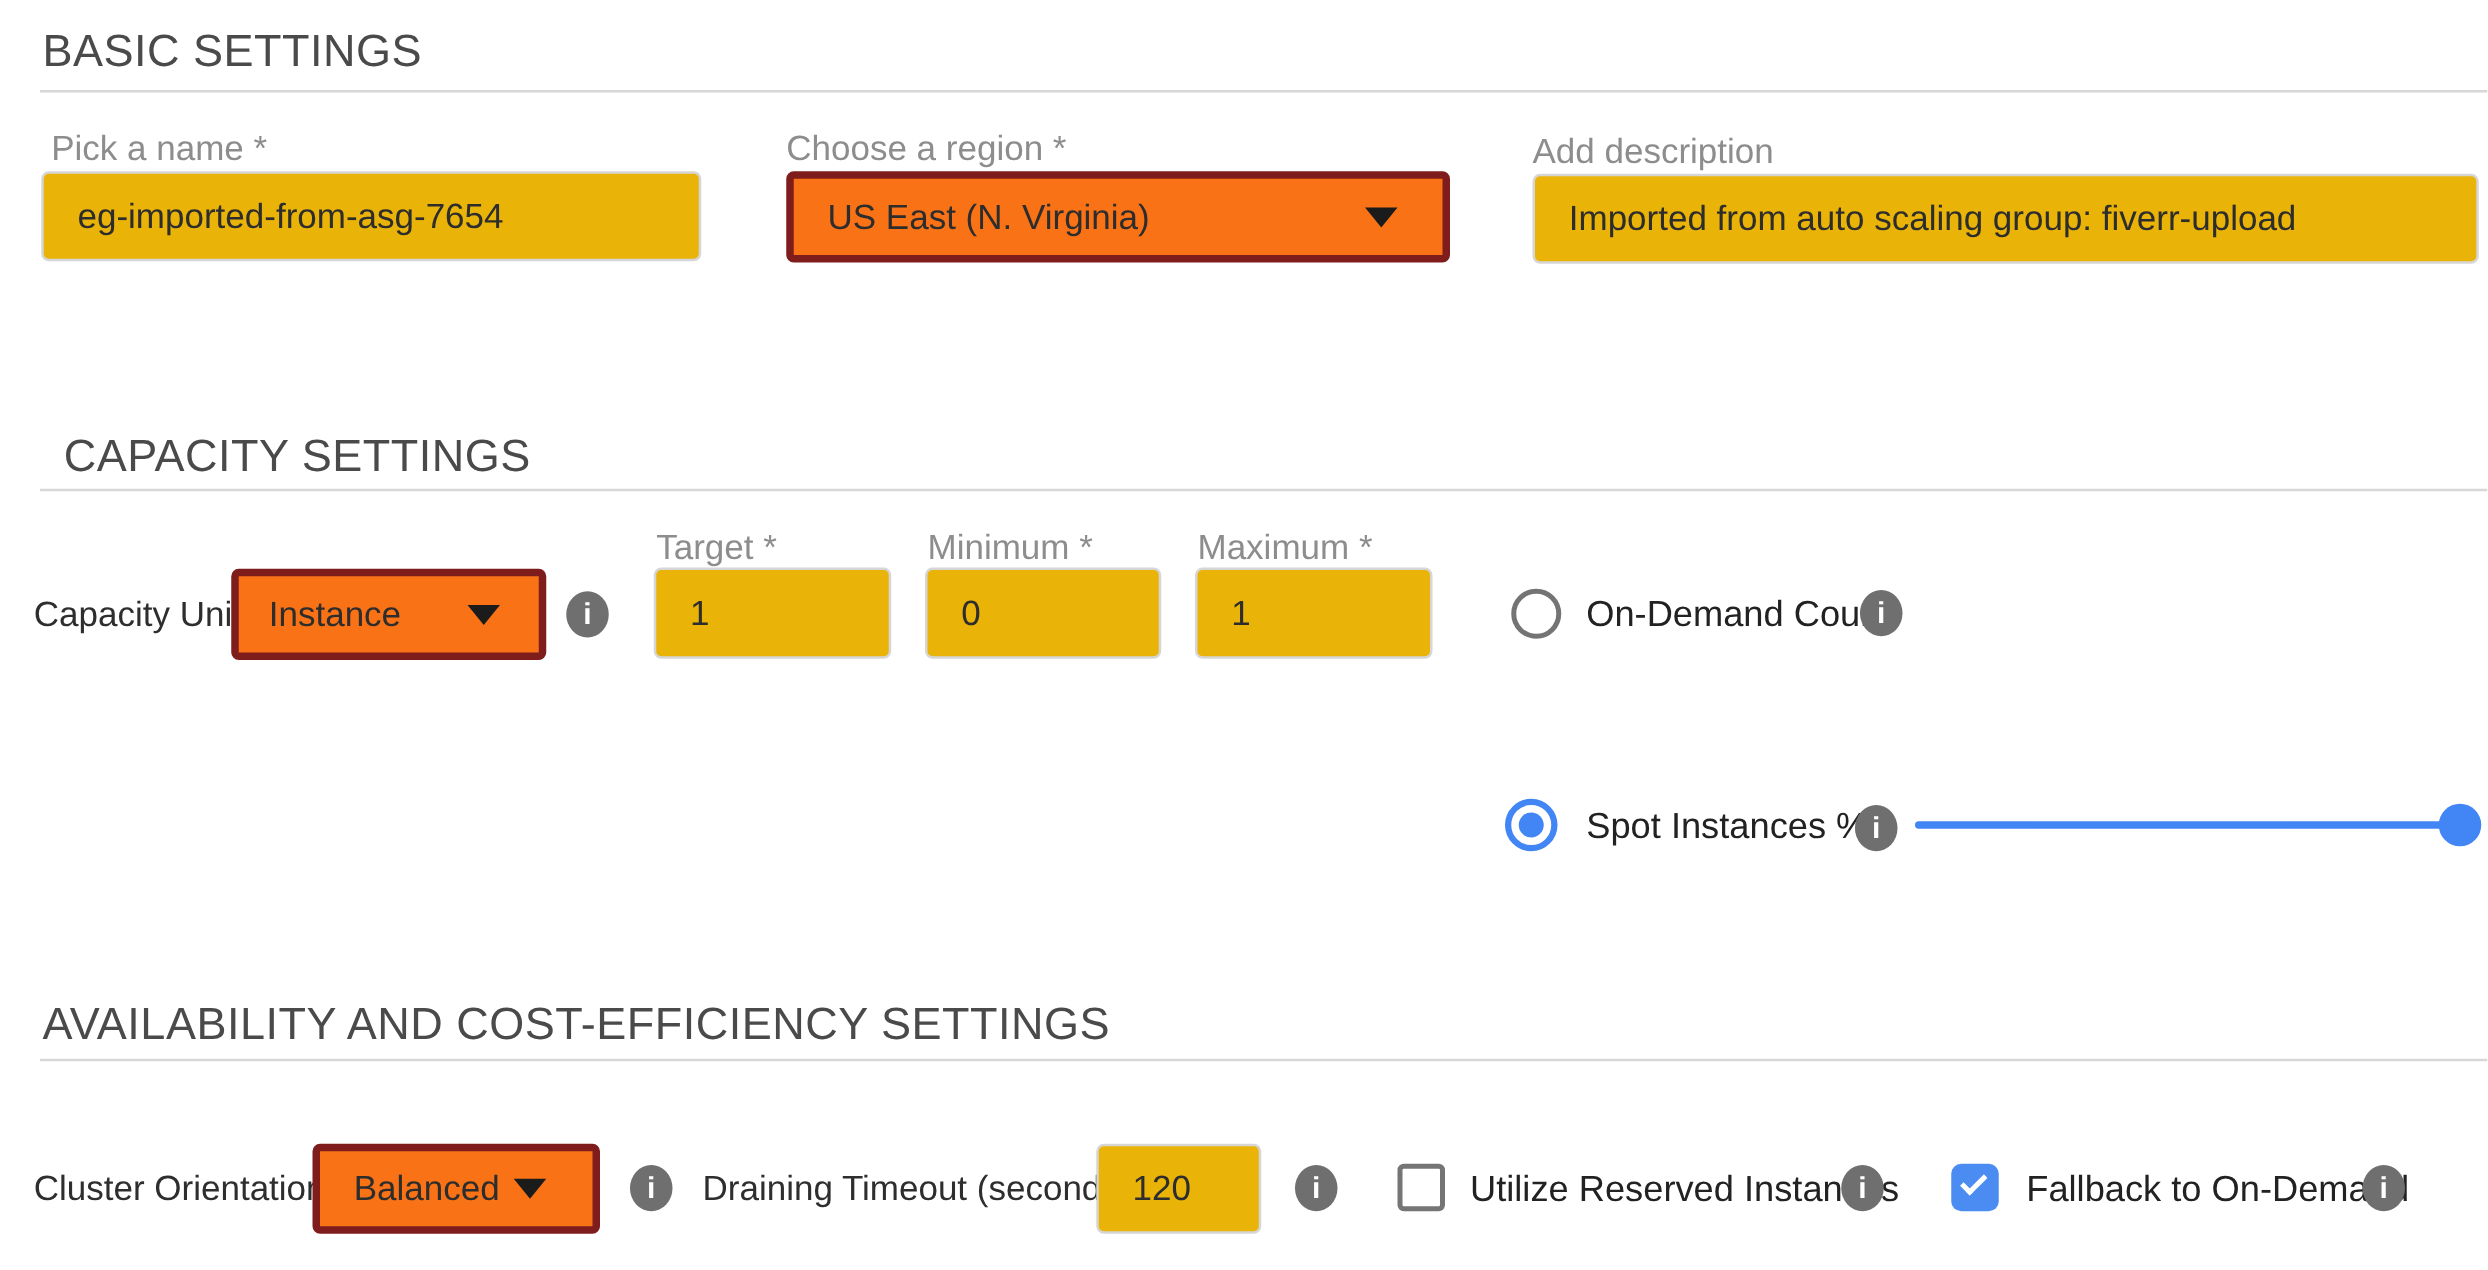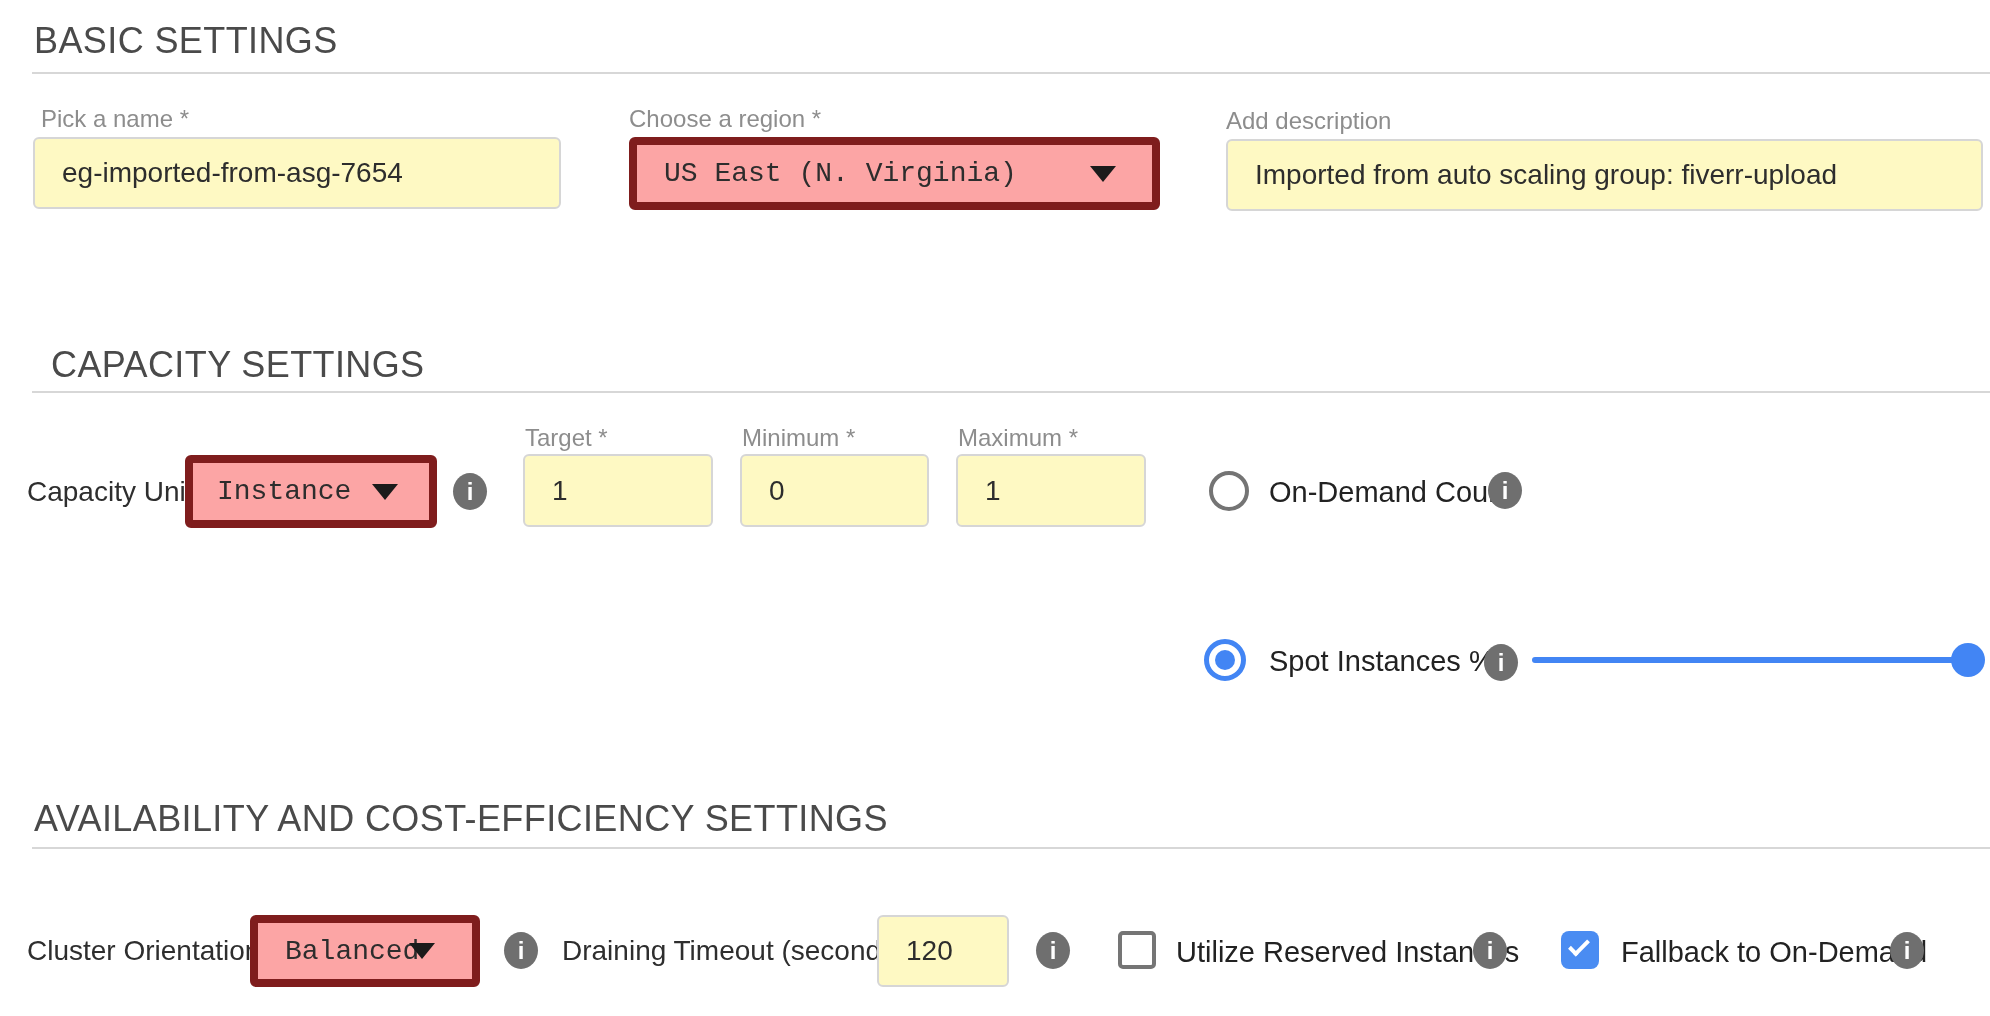--- a/index.html
+++ b/index.html
@@ -4,30 +4,30 @@
 <style>
   * { margin:0; padding:0; box-sizing:border-box; }
   html,body { width:1990px; height:1016px; background:#ffffff; overflow:hidden;
               font-family:"Liberation Sans", sans-serif; }
   .page { position:relative; width:1990px; height:1016px; background:#fff; }
 
   .sec-title { position:absolute; font-size:36px; font-weight:400; color:#4a4a4a;
                letter-spacing:0.4px; white-space:nowrap; }
   .divider { position:absolute; left:32px; right:0; height:2px; background:#d7d7d7; }
 
-  .flabel { position:absolute; font-size:24px; color:#8d8d8d; white-space:nowrap; line-height:28px; }
+  .flabel { position:absolute; font-size:28px; color:#8d8d8d; white-space:nowrap; line-height:28px; }
   .rowlabel { position:absolute; font-size:28px; color:#2e2e2e; white-space:nowrap; line-height:30px; }
   .ctrl-label { position:absolute; font-size:29px; color:#222222; white-space:nowrap; line-height:32px; }
 
-  .ibox { position:absolute; height:72px; background:#fef9c3; border:2px solid #d6d6d6;
+  .ibox { position:absolute; height:72px; background:#eab308; border:2px solid #d6d6d6;
           border-radius:6px; font-size:28px; color:#2d2d2d; }
   input.ibox { padding-left:27px; outline:none; width:100%; }
   .inwrap { position:absolute; }
-  .selectbox { position:absolute; height:73px; background:#fca5a5; border:8px solid #7f1d1d;
-               border-radius:6px; display:flex; align-items:center; cursor:pointer;font-family:Liberation Mono, monospace; }
+  .selectbox { position:absolute; height:73px; background:#f97316; border:6px solid #7f1d1d;
+               border-radius:6px; display:flex; align-items:center; cursor:pointer; }
   .selectbox .sel-text { font-size:28px; color:#2d2d2d; padding-left:27px; white-space:nowrap; }
   .caret { position:absolute; top:50%; transform:translateY(-50%); width:0; height:0;
            border-left:13px solid transparent; border-right:13px solid transparent;
            border-top:16px solid #1b1b1b; }
 
   .info { position:absolute; width:34px; height:37px; border-radius:50%; background:#6f6f6f;
           color:#ffffff; display:flex; align-items:center; justify-content:center;
           font-size:24px; font-weight:bold; cursor:pointer; }
 
   .radio { position:absolute; border-radius:50%; background:#fff; cursor:pointer; }

